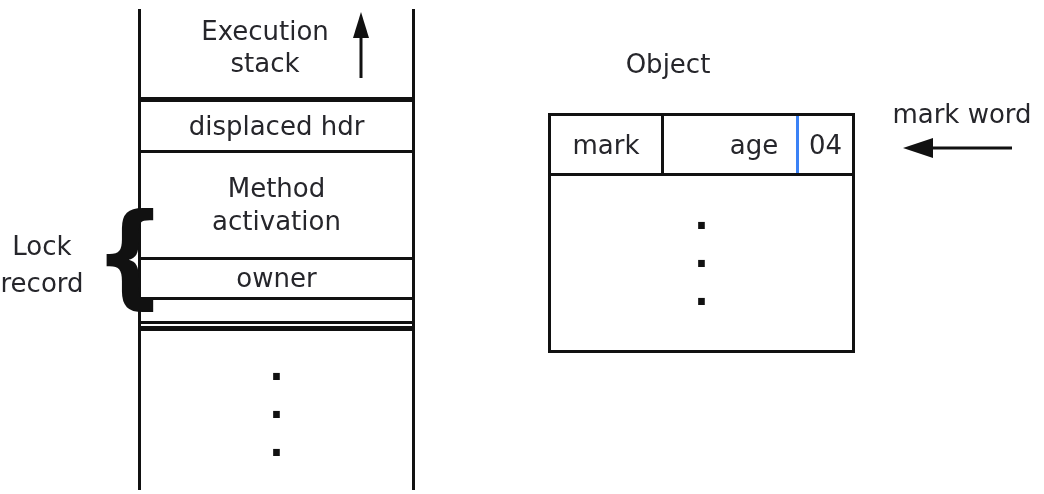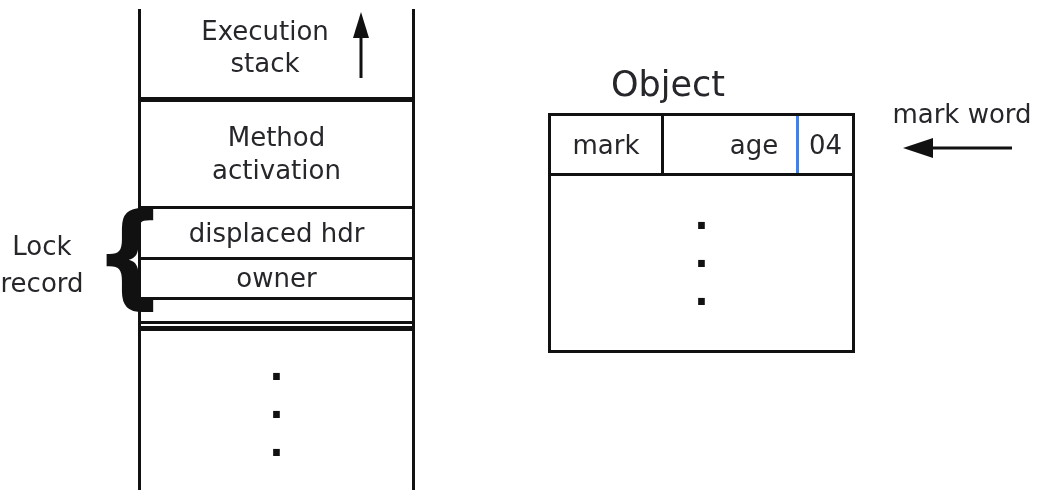--- a/index.html
+++ b/index.html
@@ -92,24 +92,24 @@
     font-size: 112px;
     line-height: 108px;
     font-weight: bold;
     color: #111111;
     transform: scaleX(0.9);
   }
 
   
   .object-title {
     position: absolute;
-    left: 548px; top: 64px;
+    left: 548px; top: 49px;
     width: 240px;
     text-align: center;
-    font-size: 35px;
+    font-size: 26px;
   }
   .object-box {
     position: absolute;
     left: 548px; top: 113px;
     width: 307px; height: 240px;
     border: 3px solid #111111;
     display: flex;
     flex-direction: column;
   }
   .object-header {
@@ -158,22 +158,22 @@
     <div class="stack-header">
       <div class="stack-title">Execution stack</div>
       <svg class="up-arrow-svg" width="24" height="70" viewBox="0 0 24 70">
         <line x1="12" y1="22" x2="12" y2="67" stroke="#111111" stroke-width="3"></line>
         <polygon points="12,1 4,27 20,27" fill="#111111"></polygon>
       </svg>
     </div>
 
     <div class="hline-thick"></div>
 
+    <div class="cell cell-displaced">displaced hdr</div>
     <div class="cell cell-method">Method activation</div>
-    <div class="cell cell-displaced">displaced hdr</div>
     <div class="cell cell-owner">owner</div>
     <div class="cell cell-empty"></div>
 
     <div class="hline-thick gap-top"></div>
 
     <div class="dots-col">
       <span class="dot">·</span>
       <span class="dot">·</span>
       <span class="dot">·</span>
     </div>

